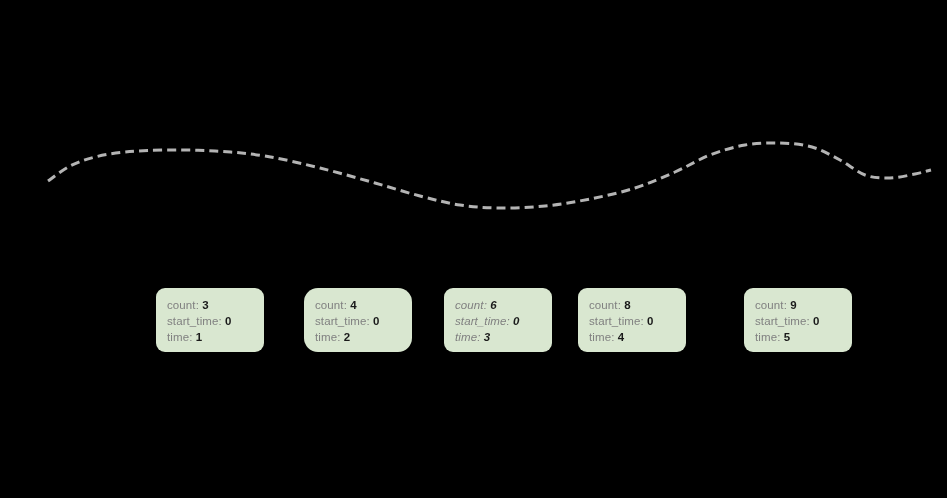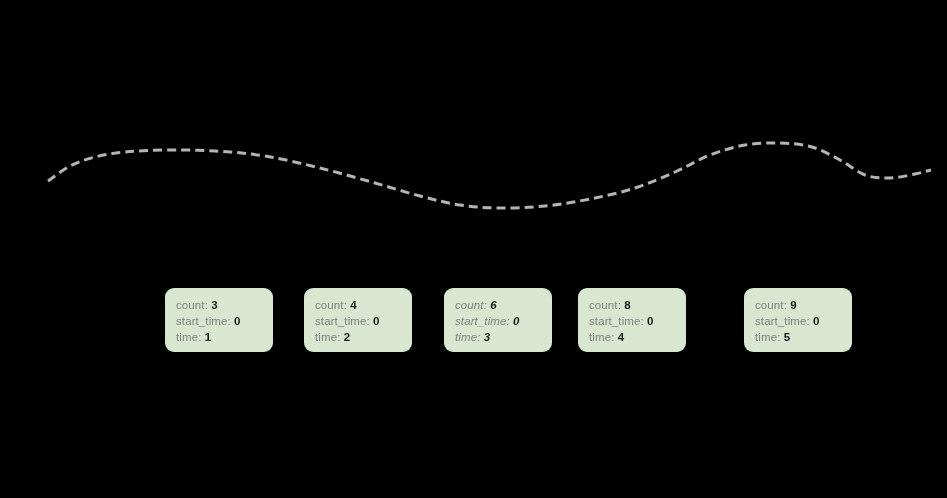--- a/index.html
+++ b/index.html
@@ -59,26 +59,26 @@
 </head>
 <body style="background: rgb(0, 0, 0);">
 
 <div id="stage" style="background: rgb(0, 0, 0);">
 
   <svg id="curve-layer" viewBox="0 0 947 498" xmlns="http://www.w3.org/2000/svg">
     <path id="curve-path" fill="none" stroke="#b4b4b4" stroke-width="3" stroke-linecap="butt" stroke-dasharray="9 5" d="M 48 181 C 51.67 178.50, 62.17 170.00, 70 166 C 77.83 162.00, 85.83 159.33, 95 157 C 104.17 154.67, 113.33 153.17, 125 152 C 136.67 150.83, 150.00 150.17, 165 150 C 180.00 149.83, 198.33 150.00, 215 151 C 231.67 152.00, 247.50 153.17, 265 156 C 282.50 158.83, 301.67 163.50, 320 168 C 338.33 172.50, 358.33 178.33, 375 183 C 391.67 187.67, 405.83 192.33, 420 196 C 434.17 199.67, 446.67 203.00, 460 205 C 473.33 207.00, 485.83 207.83, 500 208 C 514.17 208.17, 530.00 207.50, 545 206 C 560.00 204.50, 575.00 202.00, 590 199 C 605.00 196.00, 620.83 192.50, 635 188 C 649.17 183.50, 662.50 177.50, 675 172 C 687.50 166.50, 698.33 159.50, 710 155 C 721.67 150.50, 733.33 147.00, 745 145 C 756.67 143.00, 768.83 142.67, 780 143 C 791.17 143.33, 802.00 144.17, 812 147 C 822.00 149.83, 831.17 155.33, 840 160 C 848.83 164.67, 856.67 172.00, 865 175 C 873.33 178.00, 881.67 178.17, 890 178 C 898.33 177.83, 908.17 175.33, 915 174 C 921.83 172.67, 928.33 170.67, 931 170"></path>
   </svg>
 
   <div id="cards-layer">
-      <div class="node-card" style="left: 165px; background: rgb(217, 231, 208); border-radius: 9px;">
+      <div class="node-card" style="left: 156px; background: rgb(217, 231, 208); border-radius: 9px;">
         <div class="card-line"><span class="key" style="color: rgb(128, 128, 128);">count:</span> <span class="val" style="color: rgb(26, 26, 26);">3</span></div>
         <div class="card-line"><span class="key" style="color: rgb(128, 128, 128);">start_time:</span> <span class="val" style="color: rgb(26, 26, 26);">0</span></div>
         <div class="card-line"><span class="key" style="color: rgb(128, 128, 128);">time:</span> <span class="val" style="color: rgb(26, 26, 26);">1</span></div>
       </div>
-      <div class="node-card" style="left: 304px; background: rgb(217, 231, 208); border-radius: 9px;">
+      <div class="node-card" style="left: 304px; background: rgb(217, 231, 208); border-radius: 14px;">
         <div class="card-line"><span class="key" style="color: rgb(128, 128, 128);">count:</span> <span class="val" style="color: rgb(26, 26, 26);">4</span></div>
         <div class="card-line"><span class="key" style="color: rgb(128, 128, 128);">start_time:</span> <span class="val" style="color: rgb(26, 26, 26);">0</span></div>
         <div class="card-line"><span class="key" style="color: rgb(128, 128, 128);">time:</span> <span class="val" style="color: rgb(26, 26, 26);">2</span></div>
       </div>
       <div class="node-card" style="left: 444px; background: rgb(217, 231, 208); border-radius: 9px; font-style: italic;">
         <div class="card-line"><span class="key" style="color: rgb(128, 128, 128);">count:</span> <span class="val" style="color: rgb(26, 26, 26);">6</span></div>
         <div class="card-line"><span class="key" style="color: rgb(128, 128, 128);">start_time:</span> <span class="val" style="color: rgb(26, 26, 26);">0</span></div>
         <div class="card-line"><span class="key" style="color: rgb(128, 128, 128);">time:</span> <span class="val" style="color: rgb(26, 26, 26);">3</span></div>
       </div>
       <div class="node-card" style="left: 578px; background: rgb(217, 231, 208); border-radius: 9px;">

